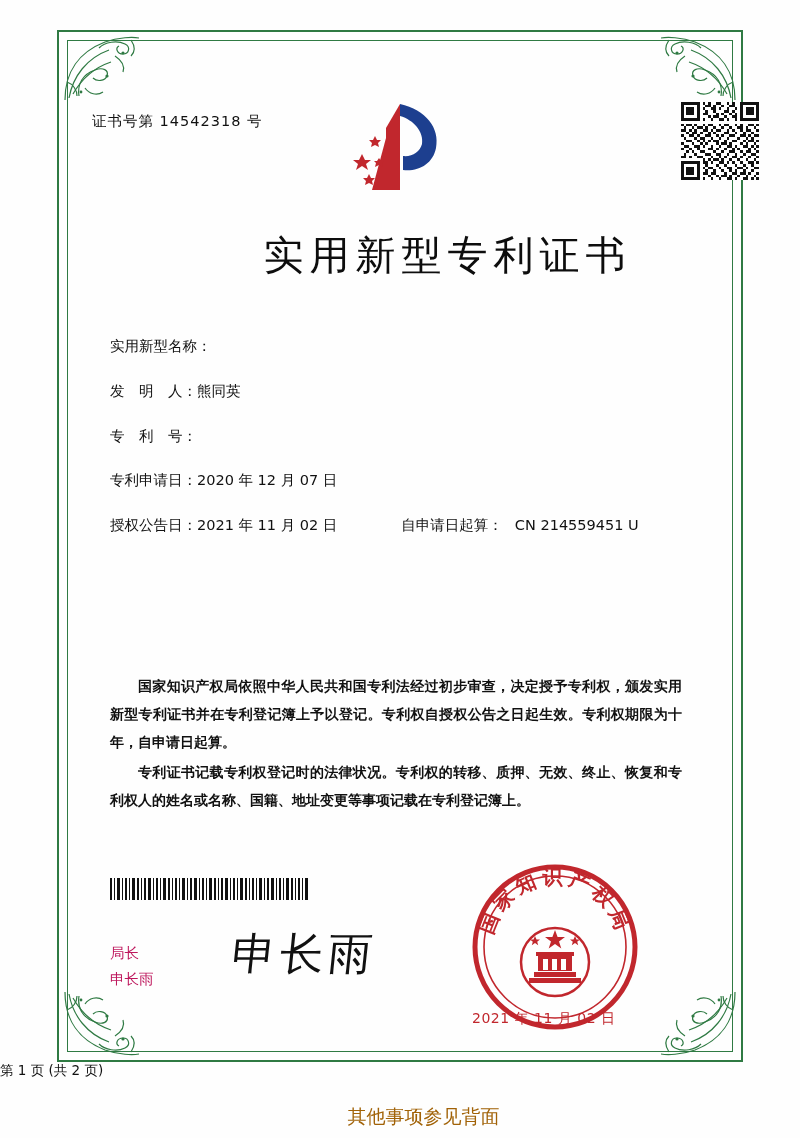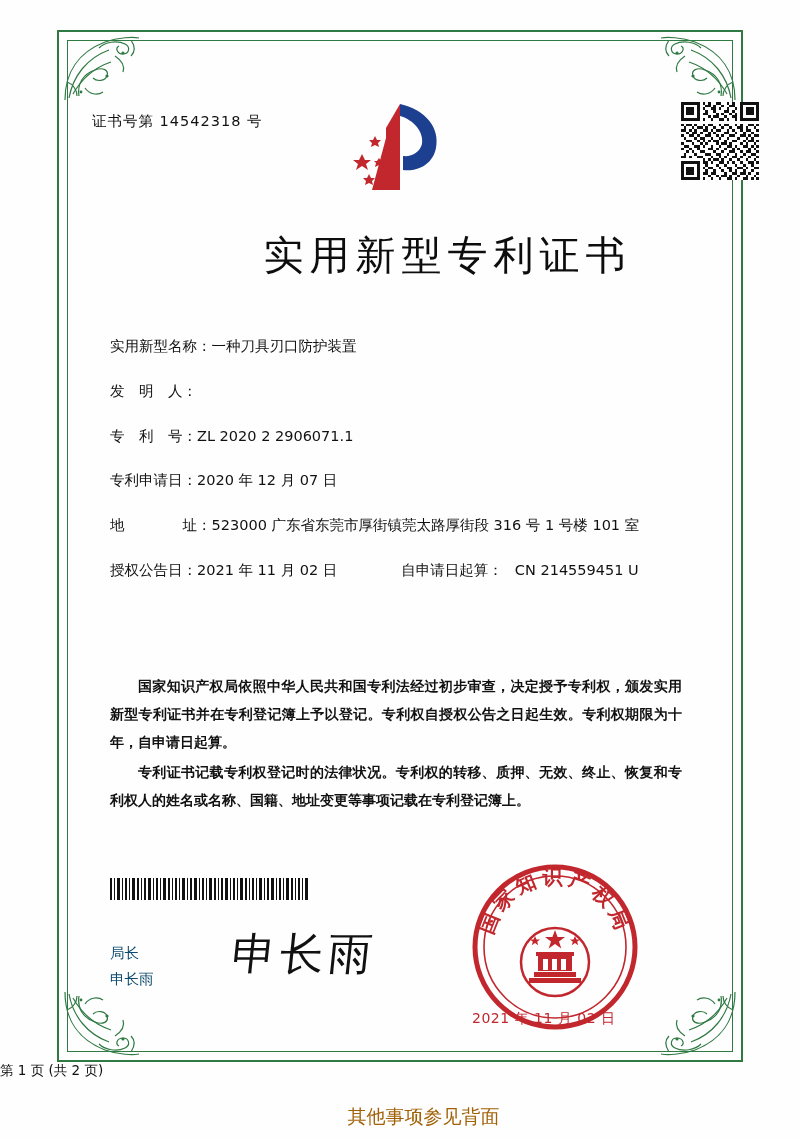--- a/index.html
+++ b/index.html
@@ -155,21 +155,21 @@
   .barcode svg { display:block; }
 
   
   .sig-label {
     position: absolute;
     left: 110px;
     top: 940px;
     font-size: 14.5px;
     line-height: 1.8;
     font-family: "DejaVu Sans", sans-serif;
-    color: #0c4a6e;
+    color: #be185d;
   }
   .sig-script {
     position: absolute;
     left: 232px;
     top: 925px;
     font-size: 44px;
     font-family: "DejaVu Serif", serif;
     color: #111;
     transform: skewX(-6deg);
     letter-spacing: 4px;
@@ -558,36 +558,31 @@
           <rect x="28" y="28" width="1" height="1"></rect>
       </g>
     </svg>
   </div>
 
   <div class="doc-title">实用新型专利证书</div>
 
   <div class="fields">
     <div class="field-row">
       <span class="field-label">实用新型名称：</span>
-      <span class="field-value">一种刀具刃口防护装置</span>
     </div>
     <div class="field-row">
       <span class="field-label">发　明　人：</span>
+      <span class="field-value">熊同英</span>
     </div>
     <div class="field-row">
       <span class="field-label">专　利　号：</span>
-      <span class="field-value">ZL 2020 2 2906071.1</span>
     </div>
     <div class="field-row">
       <span class="field-label">专利申请日：</span>
       <span class="field-value">2020 年 12 月 07 日</span>
-    </div>
-    <div class="field-row">
-      <span class="field-label">地　　　　址：</span>
-      <span class="field-value">523000 广东省东莞市厚街镇莞太路厚街段 316 号 1 号楼 101 室</span>
     </div>
     <div class="field-row two-col">
       <span class="field-label">授权公告日：</span>
       <span>2021 年 11 月 02 日</span>
       <span class="col2">自申请日起算：</span>
       <span style="margin-left:12px;">CN 214559451 U</span>
     </div>
   </div>
 
   <div class="body-text">

